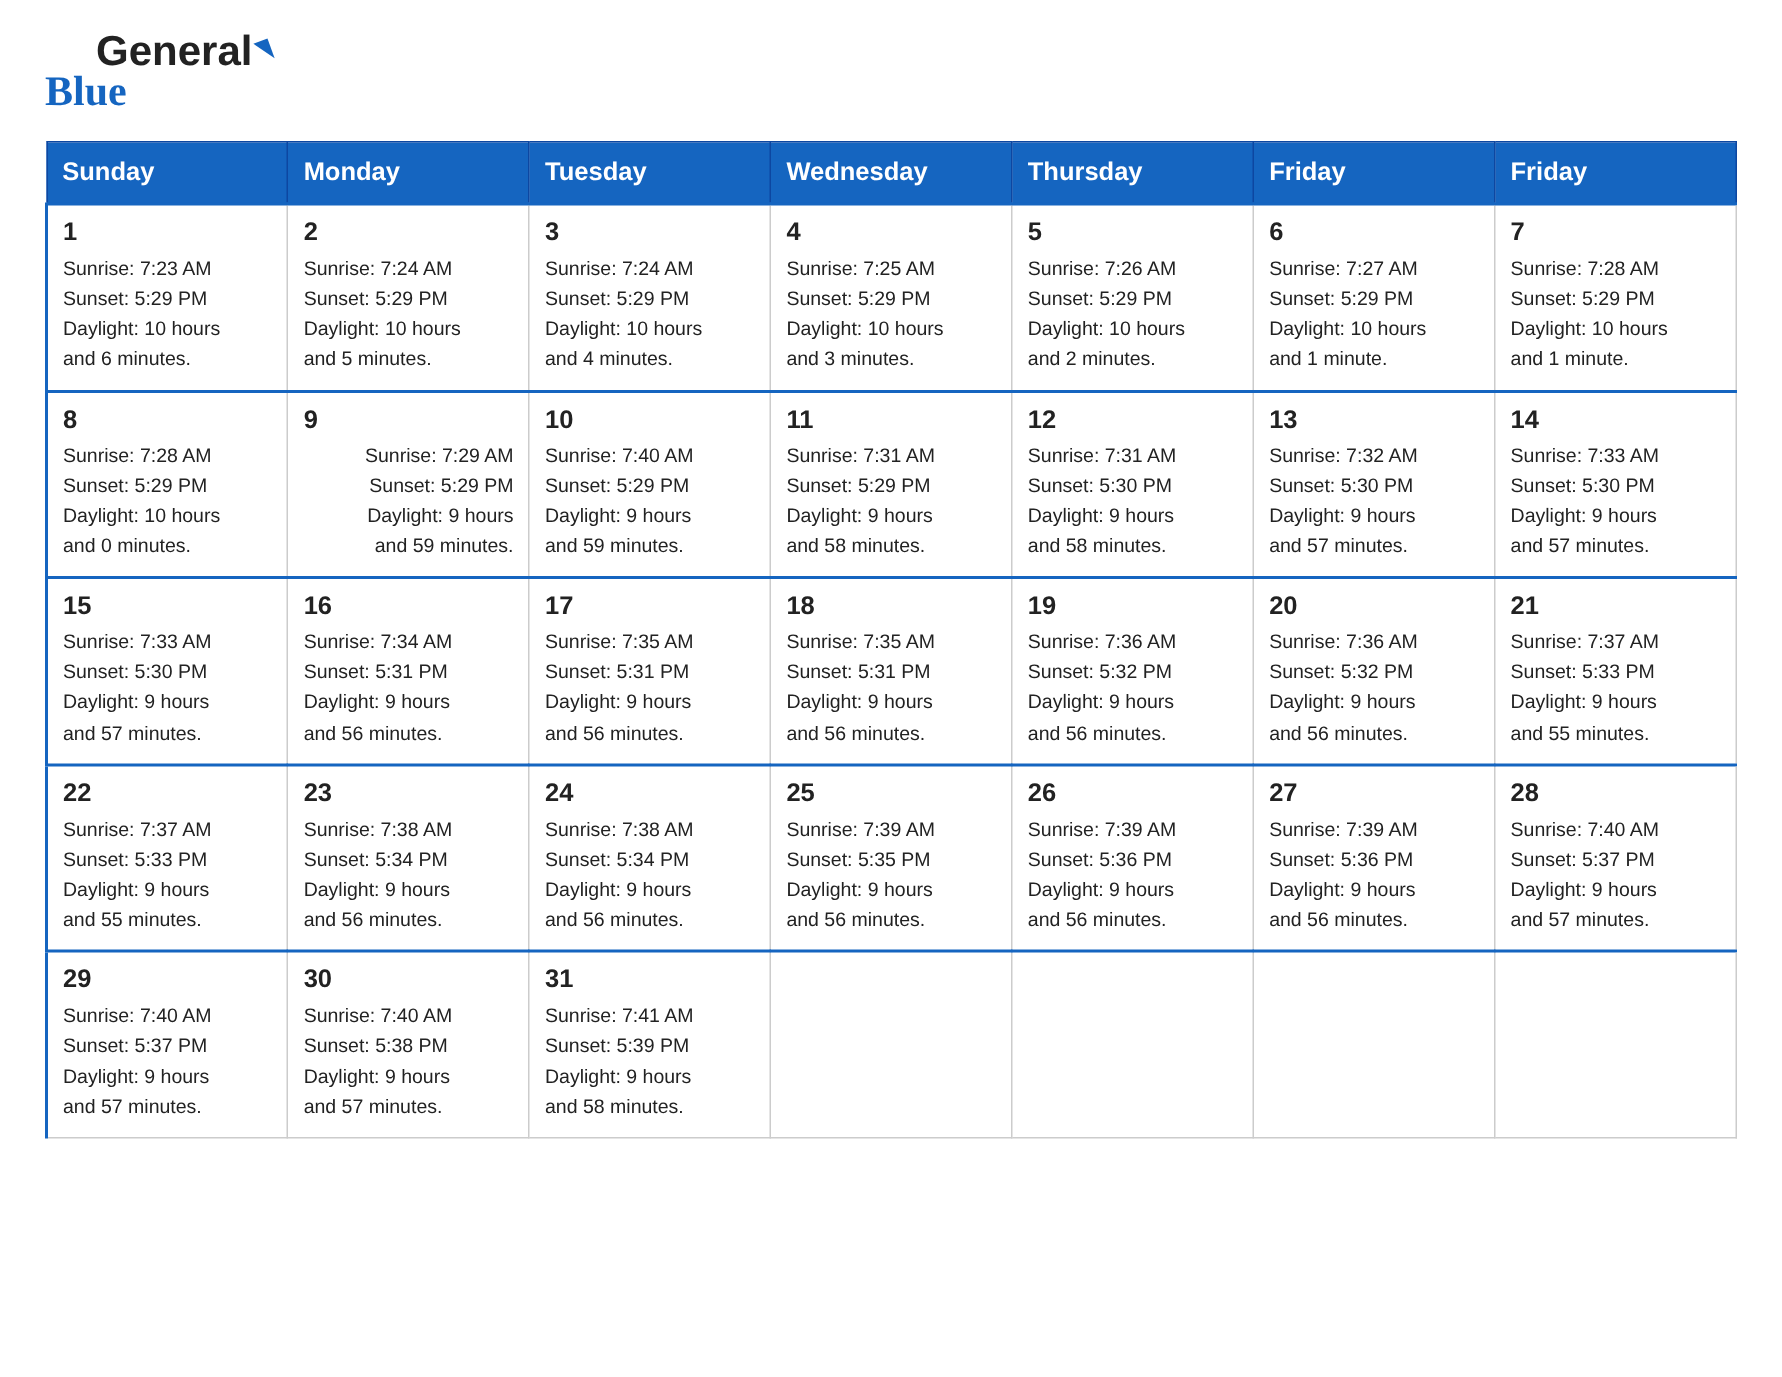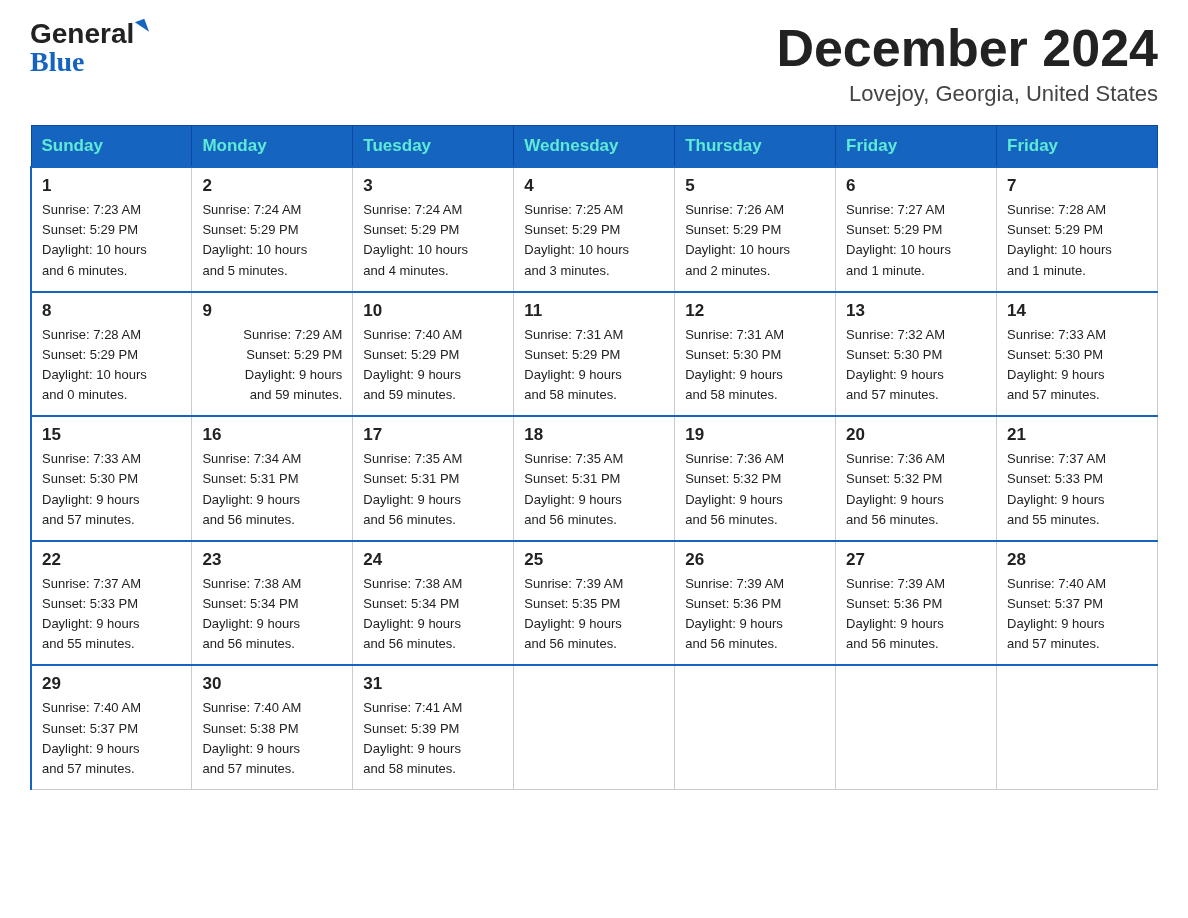--- a/index.html
+++ b/index.html
@@ -41,21 +41,22 @@
       height: 0;
       border-left: 10px solid transparent;
       border-right: 0px solid transparent;
       border-top: 14px solid #1565c0;
       margin-left: 3px;
       vertical-align: middle;
       transform: rotate(-20deg);
     }
     .logo-row {
       display: flex;
-      align-items: flex-start;
+      align-items: center;
+      margin-left: 34px;
     }
     .title-block {
       text-align: right;
     }
     .month-title {
       font-size: 52px;
       font-weight: bold;
       color: #222;
       line-height: 1.1;
     }
@@ -64,21 +65,21 @@
       color: #444;
       margin-top: 4px;
     }
     .calendar-table {
       width: 100%;
       border-collapse: collapse;
       table-layout: fixed;
     }
     .calendar-table thead th {
       background: #1565c0;
-      color: #5eead4;
+      color: #ffffff;
       font-size: 17px;
       font-weight: bold;
       padding: 10px 10px;
       text-align: left;
       border: 1px solid #0d47a1;
     }
     .calendar-table tbody td {
       vertical-align: top;
       padding: 8px 10px 10px 10px;
       border: 1px solid #ccc;
@@ -110,24 +111,20 @@
 </head>
 <body>
 
 <div class="header">
   <div class="logo">
     <div class="logo-row">
       <span class="logo-general">General</span>
       <span class="logo-triangle"></span>
     </div>
     <span class="logo-blue">Blue</span>
-  </div>
-  <div class="title-block">
-    <div class="month-title">December 2024</div>
-    <div class="location-title">Lovejoy, Georgia, United States</div>
   </div>
 </div>
 
 <table class="calendar-table">
   <thead>
     <tr>
     <th>Sunday</th>
         <th>Monday</th>
         <th>Tuesday</th>
         <th>Wednesday</th>

